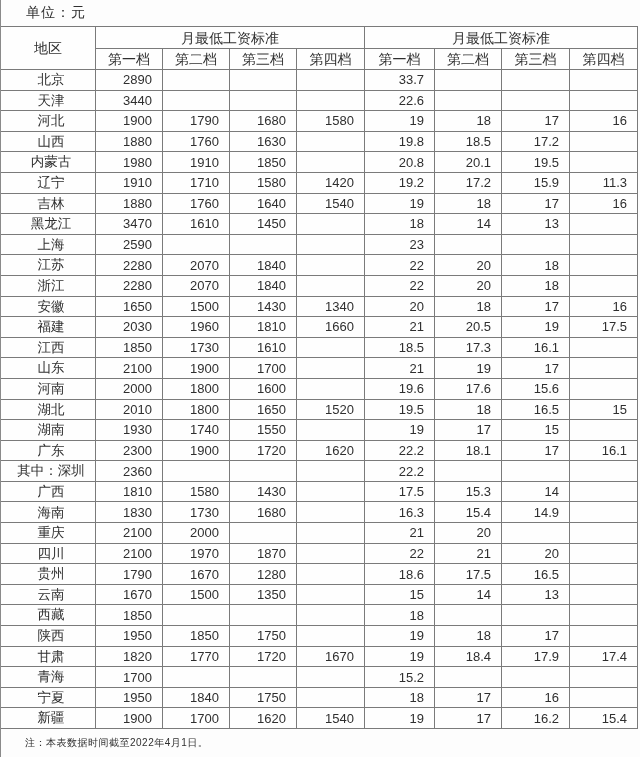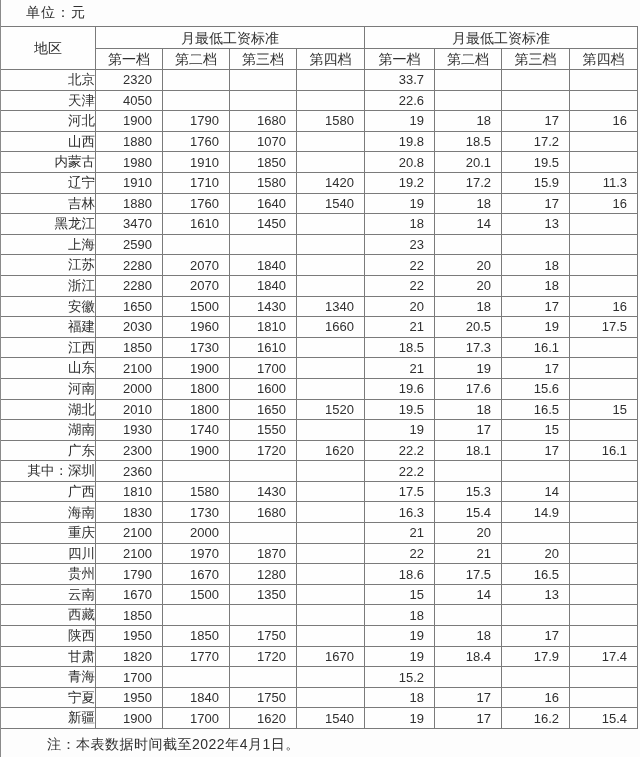--- a/index.html
+++ b/index.html
@@ -38,34 +38,34 @@
   .wage-table thead th{
     font-size:14px;
     font-weight:normal;
     text-align:center;
     color:#2f2f2f;
   }
   .wage-table thead tr.group-row th{height:21px;}
   .wage-table thead tr.tier-row th{height:20px;margin-top:45px;}
   .wage-table td{height:19.6px;}
   td.region{
-    text-align:right;
+    text-align:center;
     padding-left:6px;
     font-size:13.5px;
   }
   td.num{
     text-align:right;
     padding-right:10px;
     font-size:13px;
     font-family:"Liberation Sans","DejaVu Sans",sans-serif;
   }
   .note{
     padding-top:7px;
-    padding-left:46px;
-    font-size:14px;
+    padding-left:24px;
+    font-size:10px;
     letter-spacing:0.5px;
   }
 </style>
 </head>
 <body>
 
 <div class="page">
 
   <div class="unit-label">单位：元</div>
 
@@ -94,32 +94,32 @@
         <th>第四档</th>
         <th>第一档</th>
         <th>第二档</th>
         <th>第三档</th>
         <th>第四档</th>
       </tr>
     </thead>
     <tbody id="tbody">
         <tr>
           <td class="region">北京</td>
-          <td class="num">2320</td>
+          <td class="num">2890</td>
           <td class="num"></td>
           <td class="num"></td>
           <td class="num"></td>
           <td class="num">33.7</td>
           <td class="num"></td>
           <td class="num"></td>
           <td class="num"></td>
         </tr>
         <tr>
           <td class="region">天津</td>
-          <td class="num">4050</td>
+          <td class="num">3440</td>
           <td class="num"></td>
           <td class="num"></td>
           <td class="num"></td>
           <td class="num">22.6</td>
           <td class="num"></td>
           <td class="num"></td>
           <td class="num"></td>
         </tr>
         <tr>
           <td class="region">河北</td>
@@ -129,21 +129,21 @@
           <td class="num">1580</td>
           <td class="num">19</td>
           <td class="num">18</td>
           <td class="num">17</td>
           <td class="num">16</td>
         </tr>
         <tr>
           <td class="region">山西</td>
           <td class="num">1880</td>
           <td class="num">1760</td>
-          <td class="num">1070</td>
+          <td class="num">1630</td>
           <td class="num"></td>
           <td class="num">19.8</td>
           <td class="num">18.5</td>
           <td class="num">17.2</td>
           <td class="num"></td>
         </tr>
         <tr>
           <td class="region">内蒙古</td>
           <td class="num">1980</td>
           <td class="num">1910</td>

